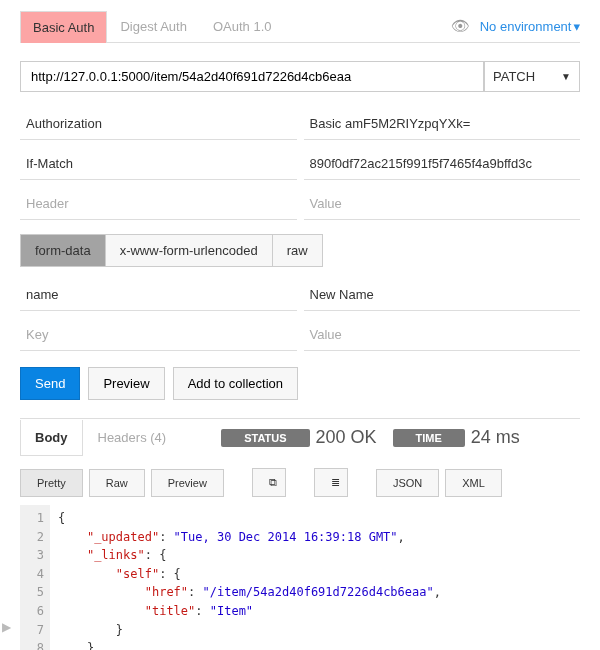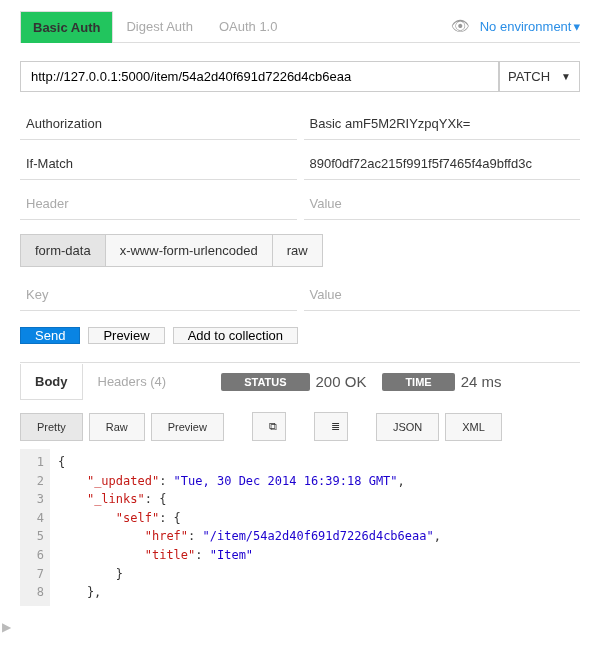--- a/index.html
+++ b/index.html
@@ -2,54 +2,54 @@
 <html><head>
 <meta charset="utf-8">
 <style>
 * { box-sizing: border-box; margin: 0; padding: 0; }
 body { font-family: "Helvetica Neue", Arial, sans-serif; font-size: 13px; color: #333; background: #fff; width: 600px; }
 .container { padding: 10px 20px; }
 
 
 .auth-tabs { display: flex; align-items: center; border-bottom: 1px solid #ddd; margin-bottom: 18px; }
 .auth-tab { padding: 8px 12px; color: #aaa; border: 1px solid transparent; border-bottom: none; cursor: default; }
-.auth-tab.active { color: #333; font-weight: bold; border-color: #ddd; background: #22c55e; position: relative; top: 1px; }
+.auth-tab.active { color: #333; font-weight: normal; border-color: #ddd; background: #fca5a5; position: relative; top: 1px; }
 .env-area { margin-left: auto; display: flex; align-items: center; color: #2a8ee6; }
 .env-area .eye { color: #999; margin-right: 10px; font-size: 15px; }
 .caret-dn { margin-left: 2px; }
 
 
 .url-row { display: flex; margin-bottom: 16px; }
 .url-input { flex: 1; border: 1px solid #ccc; padding: 7px 10px; font-size: 13px; }
-.method-select { width: 81px; border: 1px solid #ccc; padding: 7px 8px; display: flex; align-items: center; justify-content: space-between; font-size: 13px; }
+.method-select { width: 96px; border: 1px solid #ccc; padding: 7px 8px; display: flex; align-items: center; justify-content: space-between; font-size: 13px; }
 .method-select .tri { font-size: 10px; }
 
 
 .kvrow { display: flex; margin-bottom: 8px; gap: 7px; }
 .kvcell { flex: 1; padding: 8px 6px; border-bottom: 1px solid #ddd; font-size: 13px; }
 .kvcell.ph { color: #aaa; }
 .kvcell.ovf { white-space: nowrap; overflow: hidden; }
 
 
 .btype { display: flex; margin: 14px 0 12px; }
 .btype-tab { padding: 8px 14px; border: 1px solid #ccc; background: #f7f7f7; margin-right: -1px; font-size: 13px; }
-.btype-tab.active { background: #e5e5e5; }
+.btype-tab.active { background: #a3a3a3; }
 
 
 .btnrow { display: flex; gap: 8px; margin-top: 16px; margin-bottom: 18px; }
-.btn { padding: 0 14px; border: 1px solid #ccc; background: #f7f7f7; font-size: 13px; cursor: pointer; }
+.btn { padding: 8px 14px; border: 1px solid #ccc; background: #f7f7f7; font-size: 13px; cursor: pointer; }
 .btn.primary { background: #0984e3; border-color: #0972c5; color: #fff; }
 
 
 .resp-head { display: flex; align-items: center; border-top: 1px solid #ddd; padding-top: 0; margin-bottom: 12px; }
 .rtab { padding: 10px 14px; color: #aaa; border: 1px solid transparent; }
 .rtab.active { color: #333; font-weight: bold; border: 1px solid #ddd; border-top: none; background: #fff; }
 .status-area { margin-left: 40px; display: flex; align-items: center; gap: 6px; }
 .pill { background: #777; color: #fff; font-weight: bold; font-size: 11px; padding: 3px 23px; border-radius: 2px; }
-.pill-val { font-size: 15px; color: #555; margin-right: 10px; }
+.pill-val { font-size: 18px; color: #555; margin-right: 10px; }
 
 
 .fmt-row { display: flex; gap: 6px; align-items: center; margin-bottom: 8px; }
 .fmt-btn { padding: 7px 16px; border: 1px solid #ccc; background: #f7f7f7; font-size: 11px; }
 .fmt-btn.active { background: #e8e8e8; }
 .fmt-gap { width: 16px; }
 .icon-btn { width: 34px; text-align: center; }
 
 
 .code { display: flex; font-family: Menlo, Consolas, monospace; font-size: 12px; line-height: 1.55; }
@@ -99,20 +99,24 @@
     <div class="kvcell ph">Value</div>
   </div>
 
   <div class="btype">
     <div class="btype-tab active">form-data</div>
     <div class="btype-tab">x-www-form-urlencoded</div>
     <div class="btype-tab">raw</div>
   </div>
 
   <div class="kvrow">
+    <div class="kvcell">name</div>
+    <div class="kvcell">New Name</div>
+  </div>
+  <div class="kvrow">
     <div class="kvcell ph">Key</div>
     <div class="kvcell ph">Value</div>
   </div>
 
   <div class="btnrow">
     <button class="btn primary">Send</button>
     <button class="btn">Preview</button>
     <button class="btn">Add to collection</button>
   </div>
 

